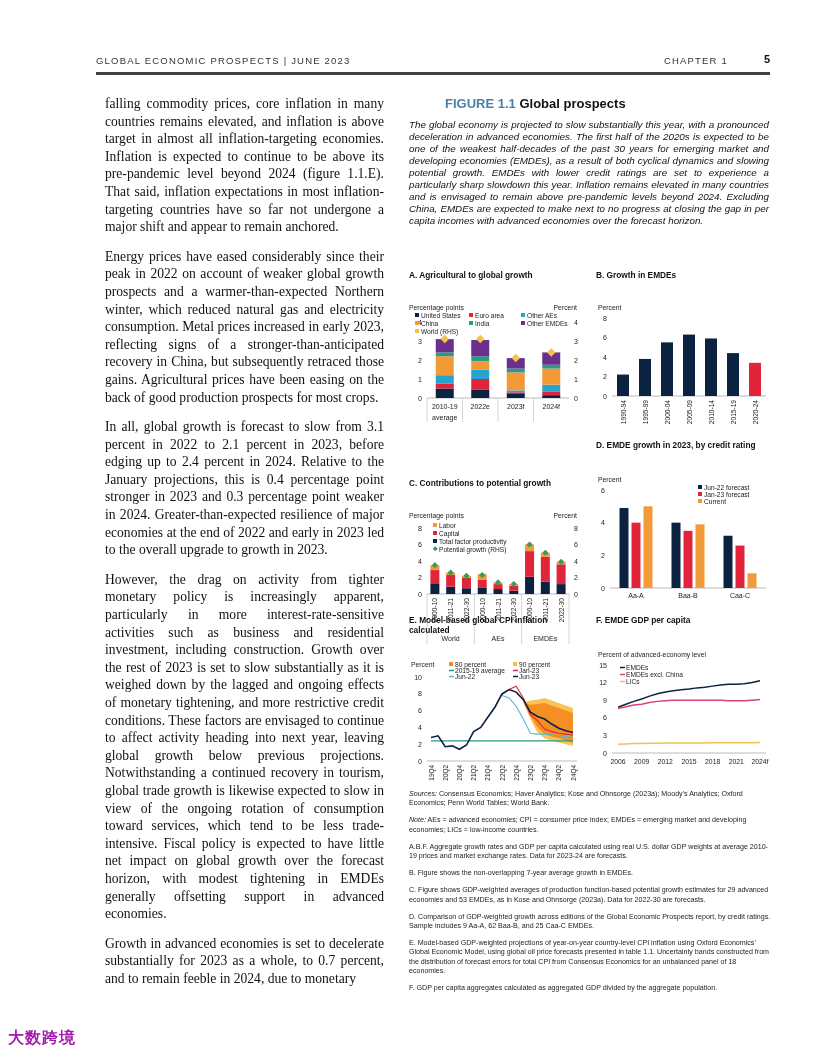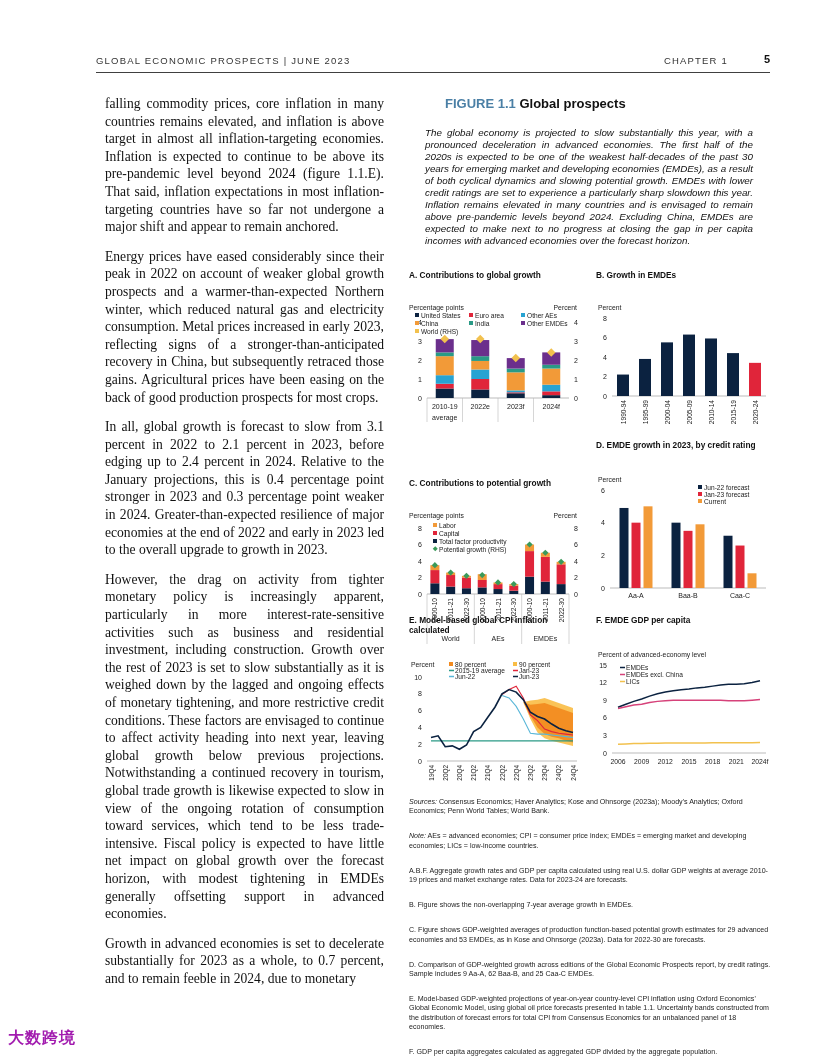--- a/index.html
+++ b/index.html
@@ -1,31 +1,31 @@
 <!DOCTYPE html>
 <html><head>
 <meta charset="utf-8">
 <style>
   html, body { margin: 0; padding: 0; background: #fff; }
   body { width: 816px; height: 1056px; position: relative; overflow: hidden; font-family: "Liberation Sans", sans-serif; color: #111; }
-  .hdr { position: absolute; left: 96px; top: 52px; width: 674px; height: 20px; border-bottom: 1px solid #404040; font-size: 9.5px; letter-spacing: 1.2px; color: #333; }
+  .hdr { position: absolute; left: 96px; top: 52px; width: 674px; height: 20px; border-bottom: 3px solid #404040; font-size: 9.5px; letter-spacing: 1.2px; color: #333; }
   .hdr .l { position: absolute; left: 0; top: 3px; }
   .hdr .c { position: absolute; right: 42px; top: 3px; }
   .hdr .p { position: absolute; right: 0; top: 1px; font-weight: bold; font-size: 11px; letter-spacing: 0; color: #111; }
   .body-col { position: absolute; left: 96px; top: 95px; width: 288px; font-family: "Liberation Serif", serif; font-size: 13.6px; line-height: 17.6px; color: #111; }
   .body-col p { margin: 0 0 12px 9px; text-align: justify; }
   .fig { position: absolute; left: 409px; top: 96px; width: 360px; }
   .fig-title { font-size: 13px; font-weight: bold; margin: 0 0 8px 0; }
   .fig-title .num { color: #4a7fa5; margin-left: 36px; }
-  .fig-lead { font-style: italic; font-size: 9.8px; line-height: 12px; text-align: justify; margin: 16px; }
+  .fig-lead { font-style: italic; font-size: 9.8px; line-height: 12px; text-align: justify; margin: 0; }
   .panel { position: absolute; width: 178px; }
   .panel-title { font-size: 8.3px; font-weight: bold; line-height: 10px; }
   svg text { font-family: "Liberation Sans", sans-serif; }
   .notes { position: absolute; left: 409px; top: 782px; width: 362px; font-size: 7.1px; line-height: 9.2px; color: #222; }
-  .notes p { margin: 16px 0 2px 0; }
+  .notes p { margin: 8px 0 2px 0; }
   .wm { position: absolute; left: 8px; top: 1028px; font-size: 16px; color: #a21caf; font-weight: bold; letter-spacing: 1px; }
 </style>
 </head>
 <body>
 
 <div class="hdr">
   <span class="l">GLOBAL ECONOMIC PROSPECTS | JUNE 2023</span>
   <span class="c">CHAPTER 1</span>
   <span class="p">5</span>
 </div>
@@ -40,21 +40,21 @@
 
 <div class="fig">
   <div class="fig-title">
     <span class="num">FIGURE 1.1</span>
     <span>Global prospects</span>
   </div>
   <p class="fig-lead">The global economy is projected to slow substantially this year, with a pronounced deceleration in advanced economies. The first half of the 2020s is expected to be one of the weakest half-decades of the past 30 years for emerging market and developing economies (EMDEs), as a result of both cyclical dynamics and slowing potential growth. EMDEs with lower credit ratings are set to experience a particularly sharp slowdown this year. Inflation remains elevated in many countries and is envisaged to remain above pre-pandemic levels beyond 2024. Excluding China, EMDEs are expected to make next to no progress at closing the gap in per capita incomes with advanced economies over the forecast horizon.</p>
 </div>
 
 <div class="panel" style="left:409px; top:270px;">
-  <div class="panel-title">A. Contributions to global growth</div>
+  <div class="panel-title">A. Agricultural to global growth</div>
   <svg id="chartA" width="178" height="150">
       <text x="0" y="30" font-size="6.8" fill="#222">Percentage points</text>
       <text x="168" y="30" font-size="6.8" fill="#222" text-anchor="end">Percent</text>
       <text x="13" y="120.5" font-size="7" text-anchor="end" fill="#222">0</text>
       <text x="165" y="120.5" font-size="7" text-anchor="start" fill="#222">0</text>
       <text x="13" y="101.5" font-size="7" text-anchor="end" fill="#222">1</text>
       <text x="165" y="101.5" font-size="7" text-anchor="start" fill="#222">1</text>
       <text x="13" y="82.5" font-size="7" text-anchor="end" fill="#222">2</text>
       <text x="165" y="82.5" font-size="7" text-anchor="start" fill="#222">2</text>
       <text x="13" y="63.5" font-size="7" text-anchor="end" fill="#222">3</text>

